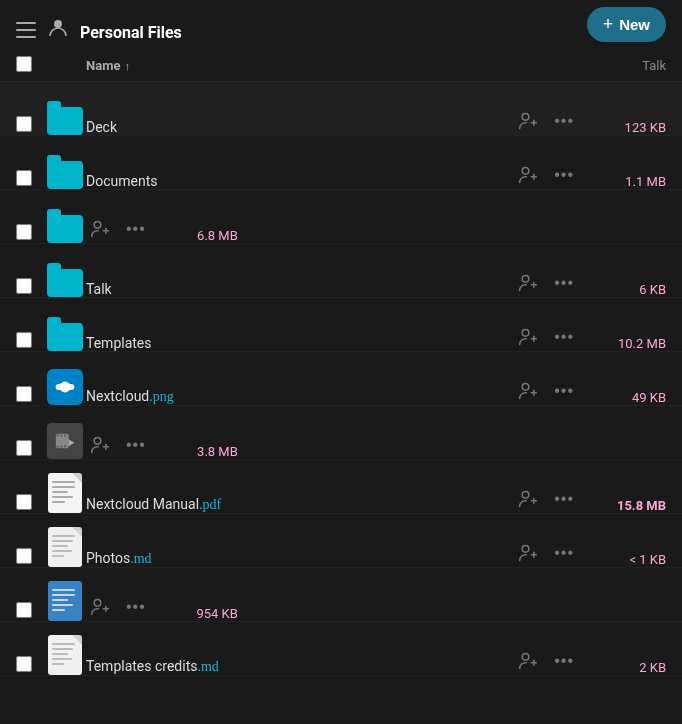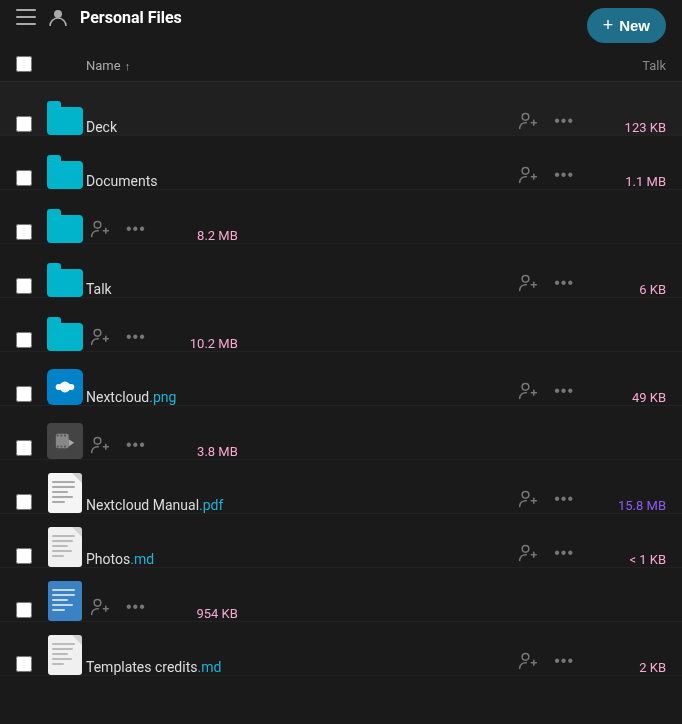--- a/index.html
+++ b/index.html
@@ -9,21 +9,21 @@
       font-family: -apple-system, BlinkMacSystemFont, 'Segoe UI', Roboto, sans-serif;
       font-size: 14px;
       width: 682px;
       min-height: 724px;
       overflow-x: hidden;
     }
 
     
     .header {
       display: flex;
-      align-items: flex-start;
+      align-items: flex-end;
       padding: 8px 16px;
       background: #1a1a1a;
       height: 50px;
       gap: 12px;
     }
     .hamburger-icon {
       color: #aaa;
       font-size: 18px;
       cursor: pointer;
     }
@@ -68,20 +68,21 @@
       width: 28px;
       flex-shrink: 0;
     }
     .col-name {
       flex: 1;
       display: flex;
       align-items: flex-end;
       gap: 4px;
       cursor: pointer;
       color: #aaa;
+      font-weight: bold;
     }
     .col-name .sort-arrow {
       font-size: 11px;
       color: #aaa;
     }
     .col-size {
       width: 80px;
       text-align: right;
       color: #888;
     }
@@ -143,20 +144,21 @@
     .row-name {
       flex: 1;
       color: #ddd;
       font-size: 14px;
       white-space: nowrap;
       overflow: hidden;
       text-overflow: ellipsis;
     }
     .row-name .ext {
       color: #1ab4d7;
+      font-family: Liberation Serif, serif;
     }
 
     .row-actions {
       display: flex;
       align-items: center;
       gap: 8px;
       margin-right: 8px;
     }
     .action-btn {
       background: none;
@@ -171,22 +173,22 @@
     }
 
     .row-size {
       width: 80px;
       text-align: right;
       color: #f9a8d4;
       font-size: 13px;
       white-space: nowrap;
     }
     .row-size.bold {
-      color: #8b5cf6;
-      font-weight: 400;
+      color: #f9a8d4;
+      font-weight: 700;
     }
 
     .icon-nextcloud-png {
       width: 36px;
       height: 36px;
       background: #0082c9;
       border-radius: 6px;
       display: flex;
       align-items: center;
       justify-content: center;
@@ -309,21 +311,21 @@
     <circle cx="9" cy="7" r="4"></circle>
     <path d="M2 21c0-4 3.1-7 7-7h1"></path>
     <line x1="19" y1="11" x2="19" y2="17"></line>
     <line x1="16" y1="14" x2="22" y2="14"></line>
   </svg>
       </button>
       <button class="action-btn" title="More">
         <span style="letter-spacing:1px;font-size:16px;color:#777;">•••</span>
       </button>
     </div>
-    <div class="row-size">8.2 MB</div>
+    <div class="row-size">6.8 MB</div>
   </div>
     <div class="file-row">
     <div class="row-checkbox">
       <input type="checkbox" style="">
     </div>
     <div class="row-icon">
       <div class="folder-icon"></div>
     </div>
     <div class="row-name">
       <span>Talk</span>
@@ -342,20 +344,23 @@
       </button>
     </div>
     <div class="row-size">6 KB</div>
   </div>
     <div class="file-row">
     <div class="row-checkbox">
       <input type="checkbox" style="">
     </div>
     <div class="row-icon">
       <div class="folder-icon"></div>
+    </div>
+    <div class="row-name">
+      <span>Templates</span>
     </div>
     <div class="row-actions">
       <button class="action-btn" title="Share">
         <svg width="20" height="20" viewBox="0 0 24 24" fill="none" stroke="#777" stroke-width="1.8" stroke-linecap="round">
     <circle cx="9" cy="7" r="4"></circle>
     <path d="M2 21c0-4 3.1-7 7-7h1"></path>
     <line x1="19" y1="11" x2="19" y2="17"></line>
     <line x1="16" y1="14" x2="22" y2="14"></line>
   </svg>
       </button>

